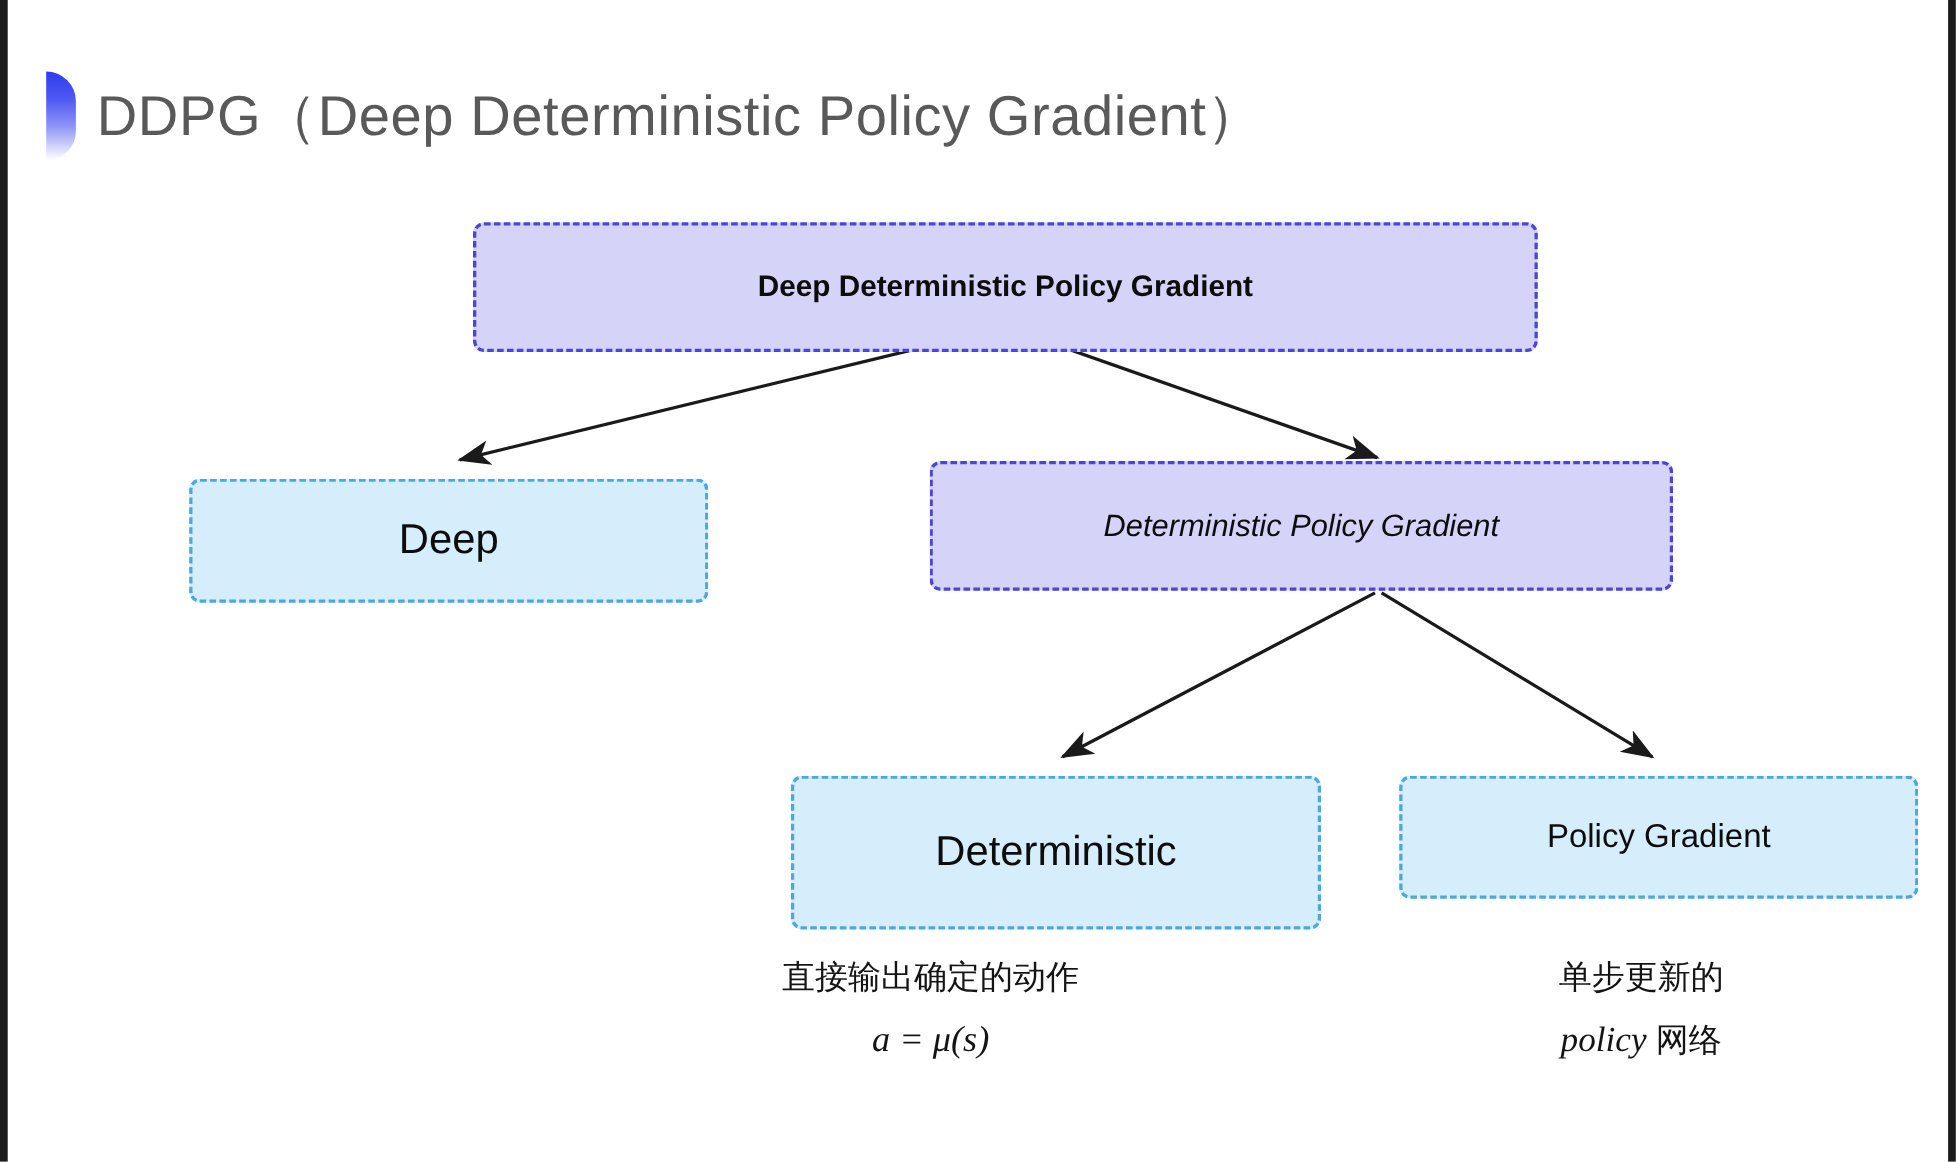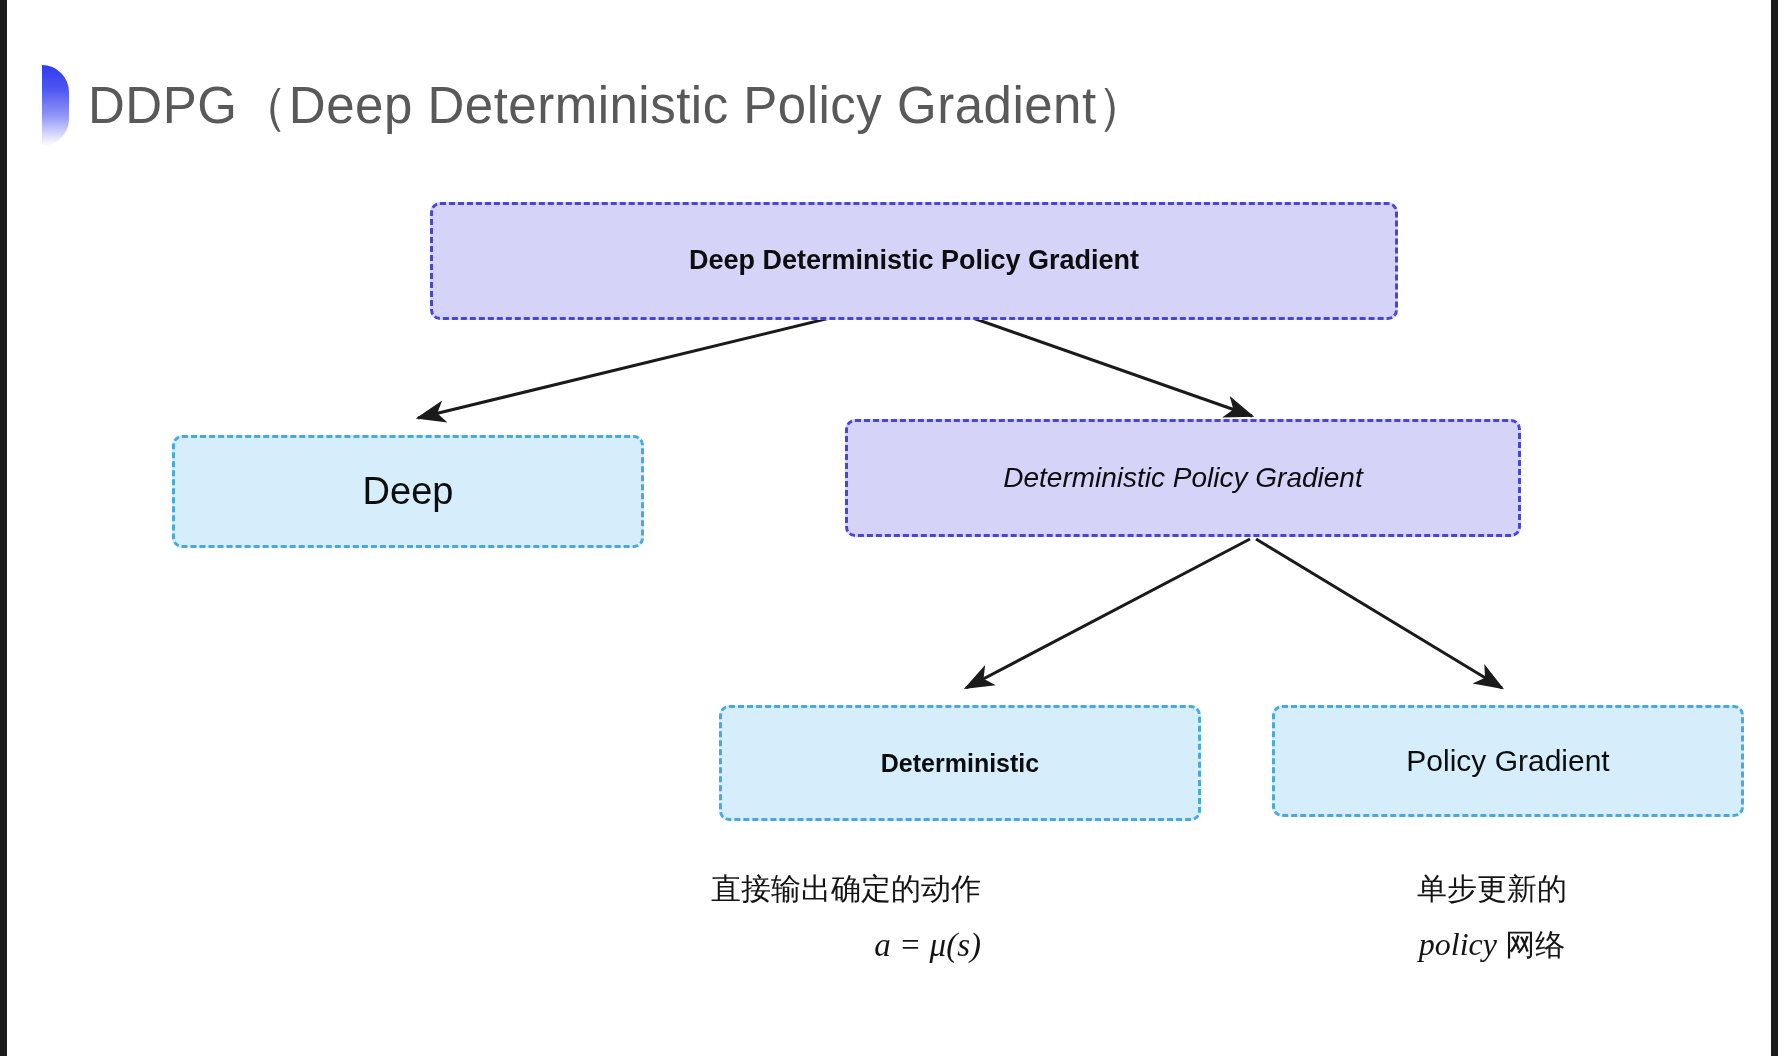--- a/index.html
+++ b/index.html
@@ -104,23 +104,23 @@
   }
   #node-dpg {
     left: 845px; top: 419px;
     width: 676px; height: 118px;
     font-size: 28px;
     font-weight: 400;
     font-style: italic;
   }
   #node-deterministic {
     left: 719px; top: 691px;
-    width: 482px; height: 116px;
-    font-size: 25px;
-    font-weight: 700;
+    width: 482px; height: 140px;
+    font-size: 38px;
+    font-weight: 400;
   }
   #node-policy-gradient {
     left: 1272px; top: 691px;
     width: 472px; height: 112px;
     font-size: 30px;
     font-weight: 400;
   }
 
   
   .annot {
@@ -146,21 +146,21 @@
     top: 838px;
     text-align: left;
   }
   #annot-deep .line-1 { padding-left: 0px; }
   #annot-deep .line-2,
   #annot-deep .line-3 { padding-left: 42px; }
 
   #annot-deterministic {
     left: 846px;
     top: 862px;
-    text-align: right;
+    text-align: center;
   }
   #annot-policy-gradient {
     left: 1492px;
     top: 862px;
     text-align: center;
     transform: translateX(-50%);
   }
   #annot-deterministic {
     transform: translateX(-50%);
   }

